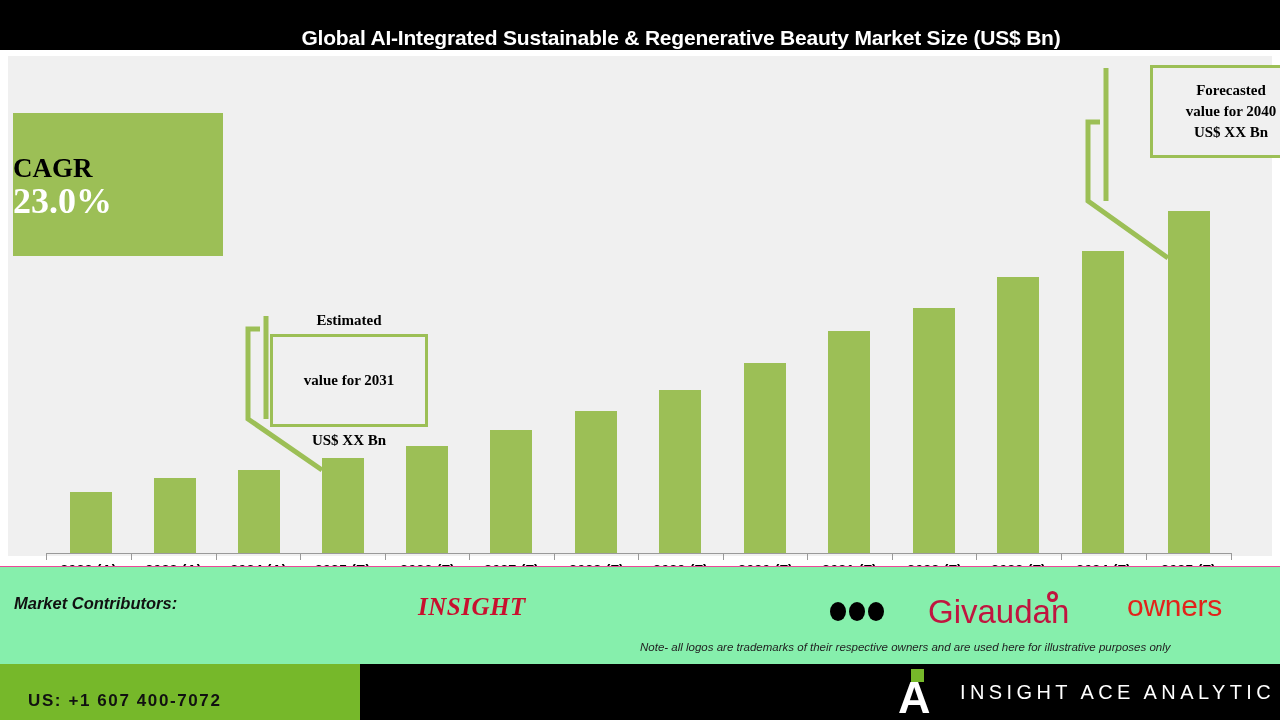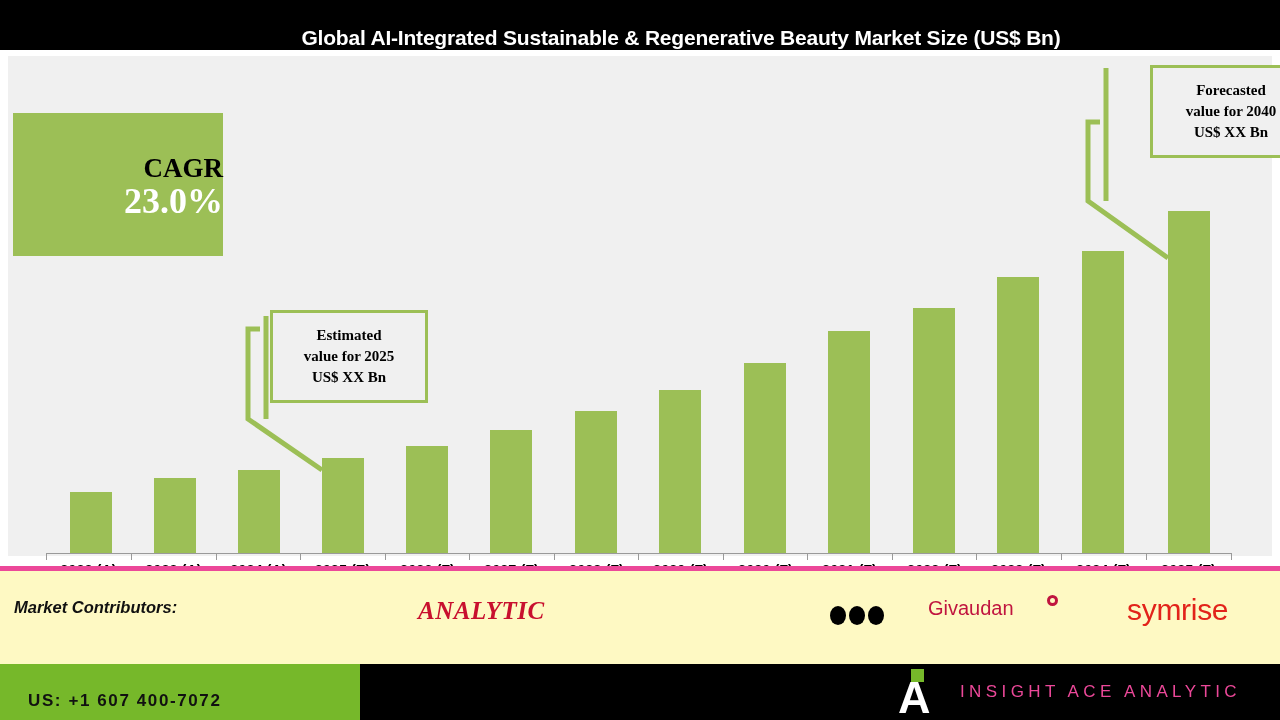--- a/index.html
+++ b/index.html
@@ -29,21 +29,21 @@
   }
   #plot-bg{
     position:absolute;left:8px;top:6px;width:1264px;height:500px;
     background:#f0f0f0;
   }
 
   
   #cagr-box{
     position:absolute;left:13px;top:63px;width:210px;height:143px;
     background:#9cbf56;
-    display:flex;flex-direction:column;align-items:flex-end;justify-content:center;
+    display:flex;flex-direction:column;align-items:flex-start;justify-content:center;
     font-family:"Liberation Serif", serif;
   }
   #cagr-box .l1,#cagr-box .l2{
     color:#000000;font-weight:bold;font-size:27px;line-height:32px;
     font-family:"Liberation Serif", serif;
   }
   #cagr-box .l3{
     color:#ffffff;font-weight:bold;font-size:36px;line-height:34px;
     font-family:"Liberation Serif", serif;
   }
@@ -79,21 +79,21 @@
   }
   .callout .cl{
     font-size:15px;font-weight:bold;color:#000000;line-height:21px;
     font-family:"Liberation Serif", serif;white-space:nowrap;
   }
   .leader{position:absolute;overflow:visible;}
 
   
   #contrib{
     position:absolute;left:0;top:566px;width:1280px;height:98px;
-    background:#fef9c3;border-top:5px solid #ec4899;
+    background:#86efac;border-top:1px solid #ec4899;
   }
   #contrib-label{
     position:absolute;left:14px;top:27px;
     font-size:16.5px;font-weight:bold;font-style:italic;color:#111111;
     font-family:"Liberation Sans", sans-serif;white-space:nowrap;
   }
   .logo{position:absolute;white-space:nowrap;}
   #logo-loreal{
     left:229px;top:21px;font-size:30px;color:#111111;letter-spacing:1px;
     font-family:"Liberation Sans", sans-serif;font-weight:300;
@@ -107,21 +107,21 @@
     left:592px;top:22px;font-size:29px;color:#000000;font-weight:bold;
     letter-spacing:-0.6px;font-family:"Liberation Sans", sans-serif;
   }
   #dsm-dots{
     position:absolute;left:830px;top:35px;display:flex;gap:3px;
   }
   #dsm-dots span{
     width:16px;height:19px;border-radius:50%;background:#000000;display:block;
   }
   #logo-givaudan{
-    left:928px;top:26px;font-size:20px;color:#c0153f;
+    left:928px;top:26px;font-size:33px;color:#c0153f;
     font-family:"Liberation Sans", sans-serif;font-weight:400;
   }
   #givaudan-mark{
     position:absolute;left:1047px;top:24px;width:11px;height:11px;
     border:3px solid #c0153f;border-radius:50%;box-sizing:border-box;
   }
   #logo-symrise{
     left:1127px;top:22px;font-size:30px;color:#e2231a;
     font-family:"Liberation Sans", sans-serif;font-weight:400;letter-spacing:-0.3px;
   }
@@ -149,21 +149,21 @@
   #brand-mark{position:relative;width:44px;height:46px;margin-right:18px;}
   #brand-mark .sq{
     position:absolute;left:13px;top:0;width:13px;height:13px;background:#76b82a;
   }
   #brand-mark .aglyph{
     position:absolute;left:0;top:11px;width:44px;height:35px;
     color:#ffffff;font-size:45px;font-weight:bold;line-height:35px;
     font-family:"Liberation Sans", sans-serif;
   }
   #brand-name{
-    font-size:17px;color:#ec4899;letter-spacing:4.4px;font-weight:500;
+    font-size:20px;color:#ffffff;letter-spacing:4.4px;font-weight:500;
     font-family:"Liberation Sans", sans-serif;white-space:nowrap;
   }
 </style>
 </head>
 <body>
 
 <div id="header">
   <div class="title">Global AI-Integrated Sustainable &amp; Regenerative Beauty Market Size (US$ Bn)</div>
 </div>
 
@@ -221,50 +221,51 @@
   <div class="xlabel" style="left:807px; width:85px;">2031 (F)</div>
   <div class="xlabel" style="left:892px; width:85px;">2032 (F)</div>
   <div class="xlabel" style="left:976px; width:85px;">2033 (F)</div>
   <div class="xlabel" style="left:1061px;width:85px;">2034 (F)</div>
   <div class="xlabel" style="left:1146px;width:85px;">2035 (F)</div>
 
   <svg class="leader" style="left:0;top:0;width:1280px;height:512px;" viewBox="0 0 1280 512">
     <polyline points="260,279 248,279 248,369 322,420" fill="none" stroke="#9cbf56" stroke-width="5"></polyline>
     <line x1="266" y1="266" x2="266" y2="369" stroke="#9cbf56" stroke-width="5"></line>
   </svg>
-  <div class="callout" style="left:270px;top:260px;width:158px;height:93px;">
+  <div class="callout" style="left:270px;top:284px;width:158px;height:93px;gap:39px;">
     <div class="cl">Estimated</div>
-    <div class="cl">value for 2025</div>
+    <div class="cl">value for 2031</div>
     <div class="cl">US$ XX Bn</div>
   </div>
 
   <svg class="leader" style="left:0;top:0;width:1280px;height:512px;" viewBox="0 0 1280 512">
     <polyline points="1100,72 1088,72 1088,151 1168,208" fill="none" stroke="#9cbf56" stroke-width="5"></polyline>
     <line x1="1106" y1="18" x2="1106" y2="151" stroke="#9cbf56" stroke-width="5"></line>
   </svg>
   <div class="callout" style="left:1110px;top:15px;width:162px;height:93px;margin-left:40px;">
     <div class="cl">Forecasted</div>
     <div class="cl">value for 2040</div>
     <div class="cl">US$ XX Bn</div>
   </div>
 </div>
 
 <div id="contrib">
   <div id="contrib-label">Market Contributors:</div>
 
-  <div class="logo" id="logo-shiseido">ANALYTIC</div>
+  <div class="logo" id="logo-shiseido">INSIGHT</div>
   <div id="dsm-dots">
       <span></span>
       <span></span>
       <span></span>
     </div>
   <div class="logo" id="logo-givaudan">Givaudan</div>
   <div id="givaudan-mark"></div>
-  <div class="logo" id="logo-symrise">symrise</div>
-
+  <div class="logo" id="logo-symrise">owners</div>
+
+  <div id="contrib-note">Note- all logos are trademarks of their respective owners and are used here for illustrative purposes only</div>
 </div>
 
 <div id="footer">
   <div id="footer-phone-bar">
     <div id="footer-phone">US: +1 607 400-7072</div>
   </div>
   <div id="brand">
     <div id="brand-mark">
       <div class="sq"></div>
       <div class="aglyph">A</div>

